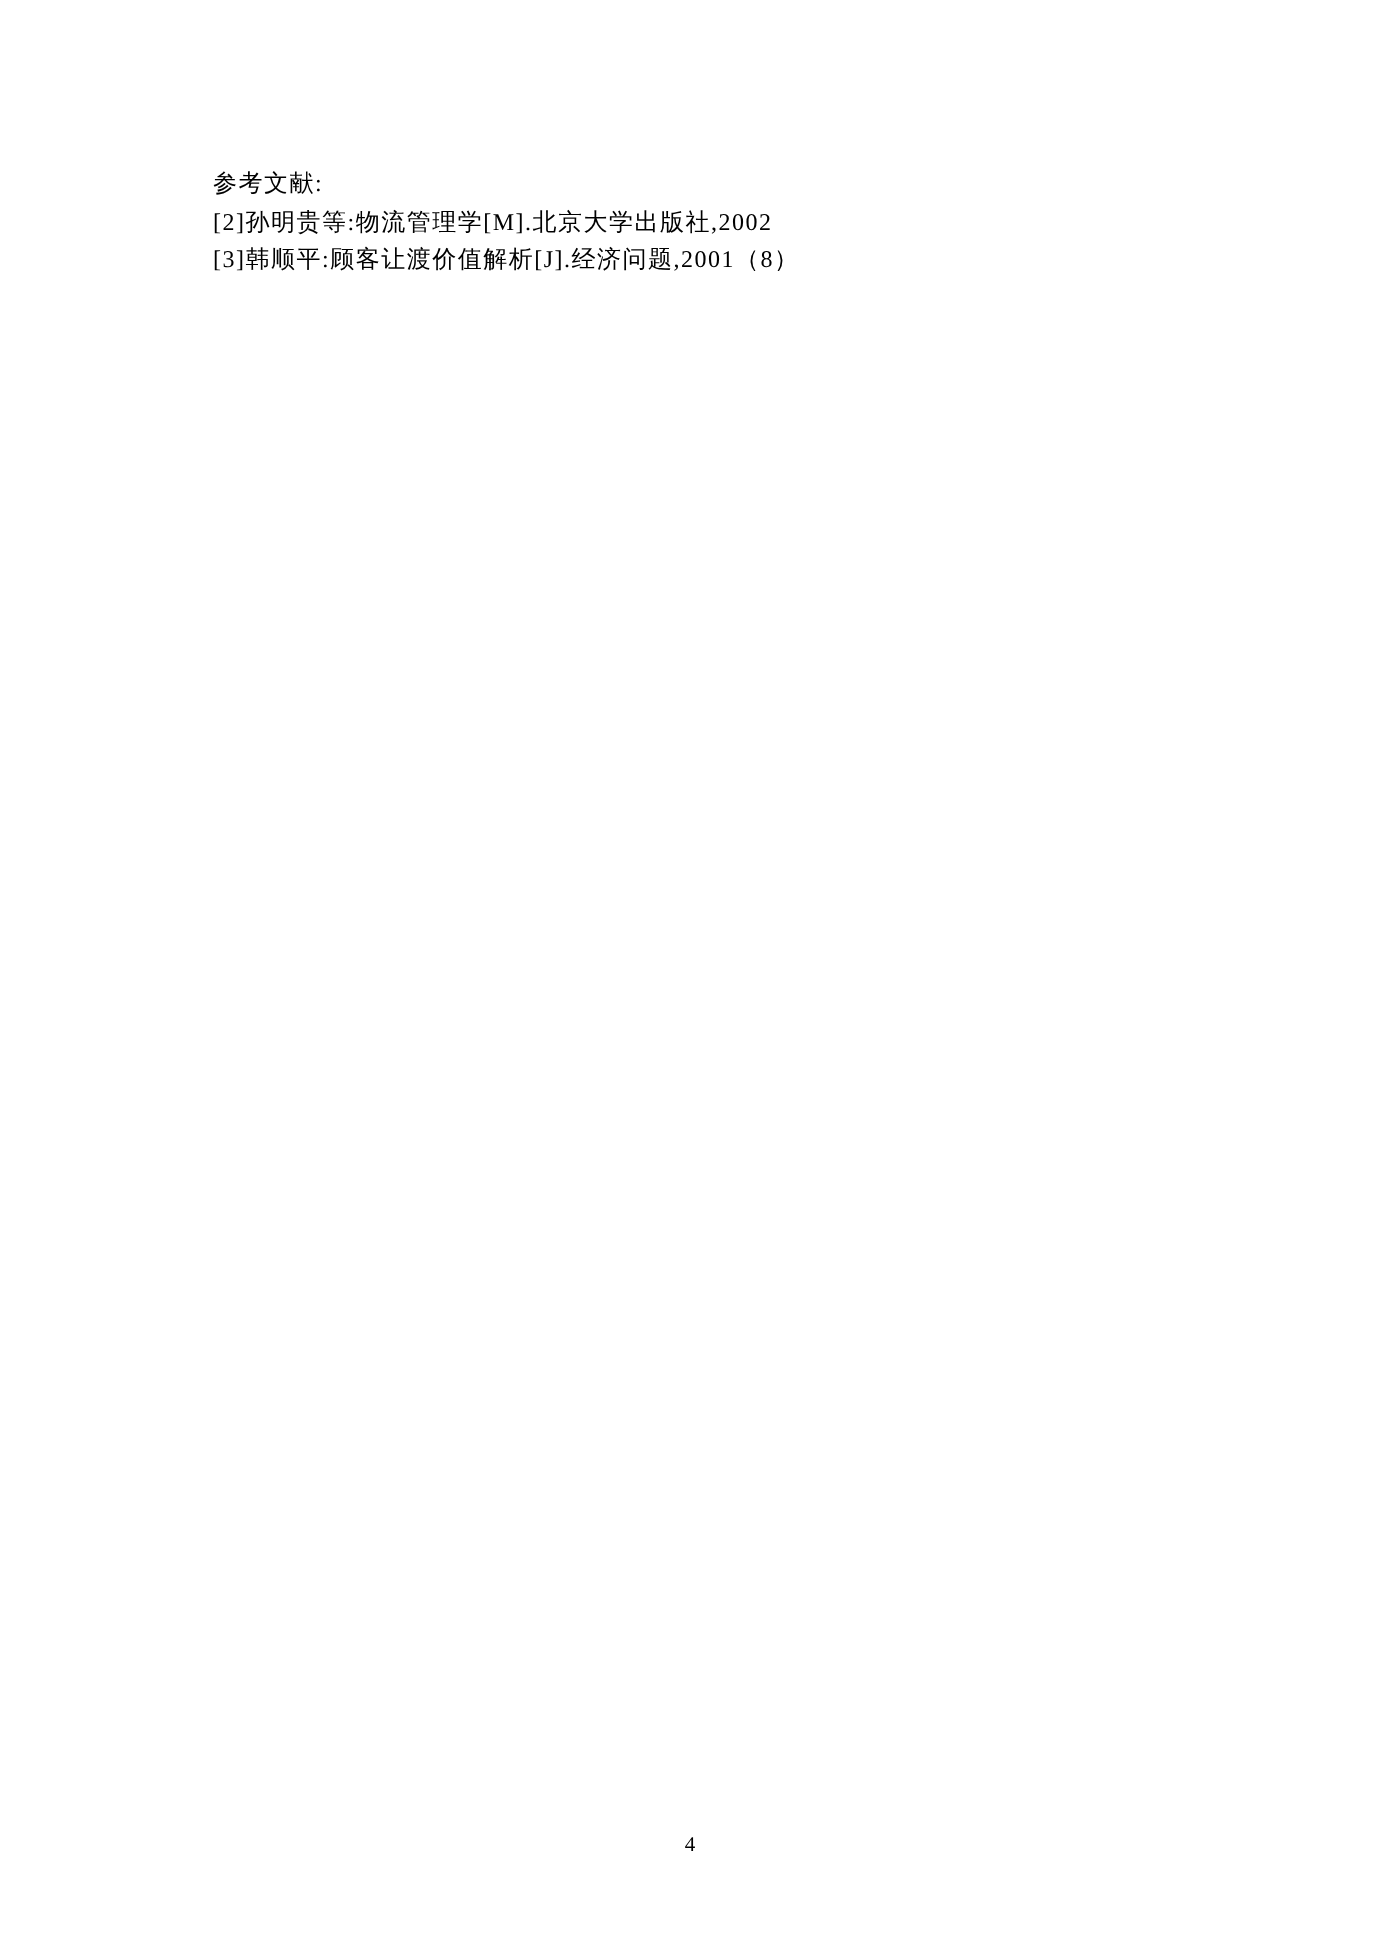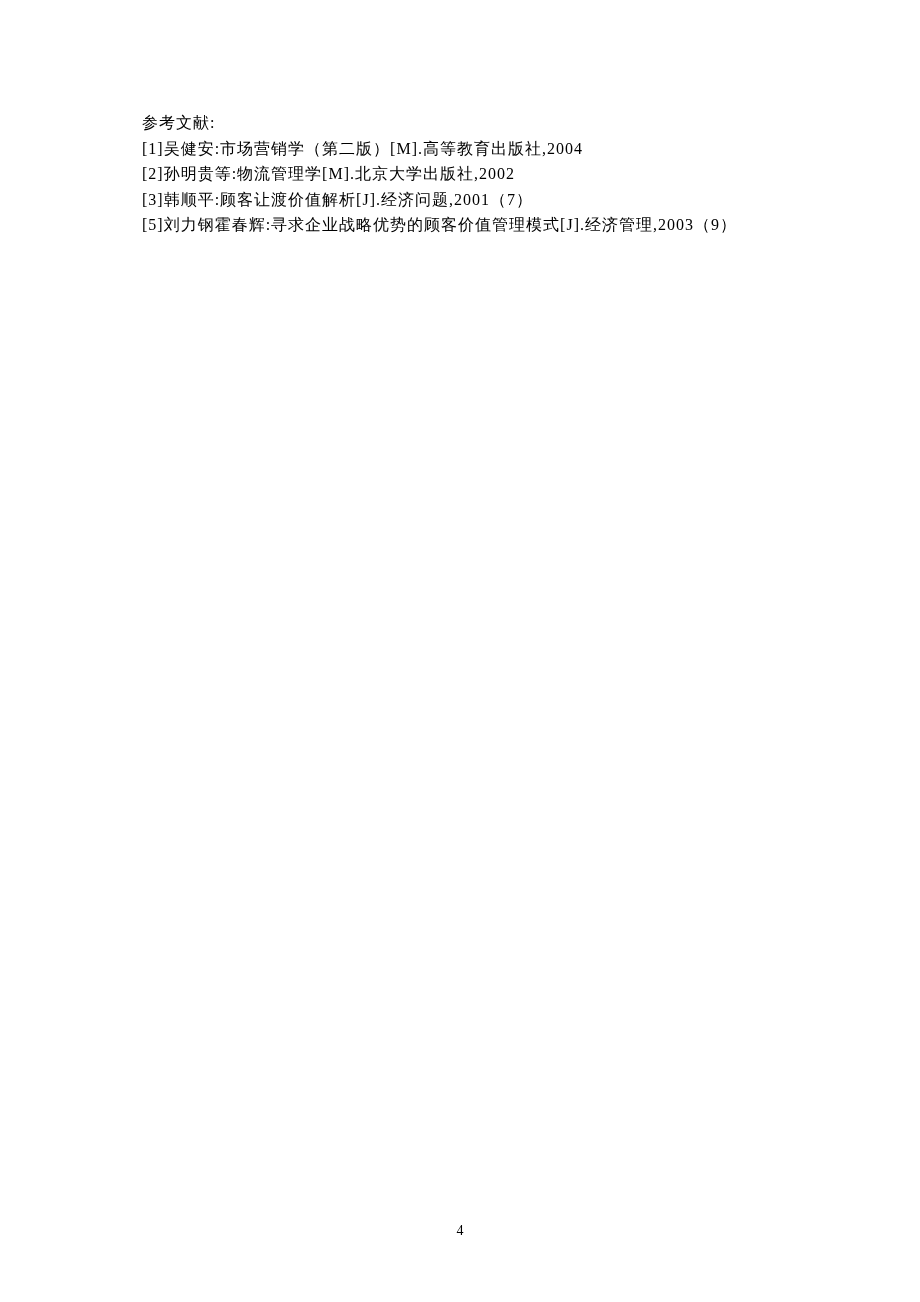--- a/index.html
+++ b/index.html
@@ -41,19 +41,17 @@
       text-align: center;
       font-size: 14px;
       letter-spacing: 0;
     }
   </style>
 </head>
 <body>
 
 <div class="content">
   <div class="heading">参考文献:</div>
-  <div class="ref-line">[1]吴健安:市场营销学（第二版）[M].高等教育出版社,2004</div>
   <div class="ref-line">[2]孙明贵等:物流管理学[M].北京大学出版社,2002</div>
-  <div class="ref-line">[3]韩顺平:顾客让渡价值解析[J].经济问题,2001（7）</div>
-  <div class="ref-line-wrap">[5]刘力钢霍春辉:寻求企业战略优势的顾客价值管理模式[J].经济管理,2003（9）</div>
+  <div class="ref-line">[3]韩顺平:顾客让渡价值解析[J].经济问题,2001（8）</div>
 </div>
 
 <div class="page-number">4</div>
 
 </body></html>

